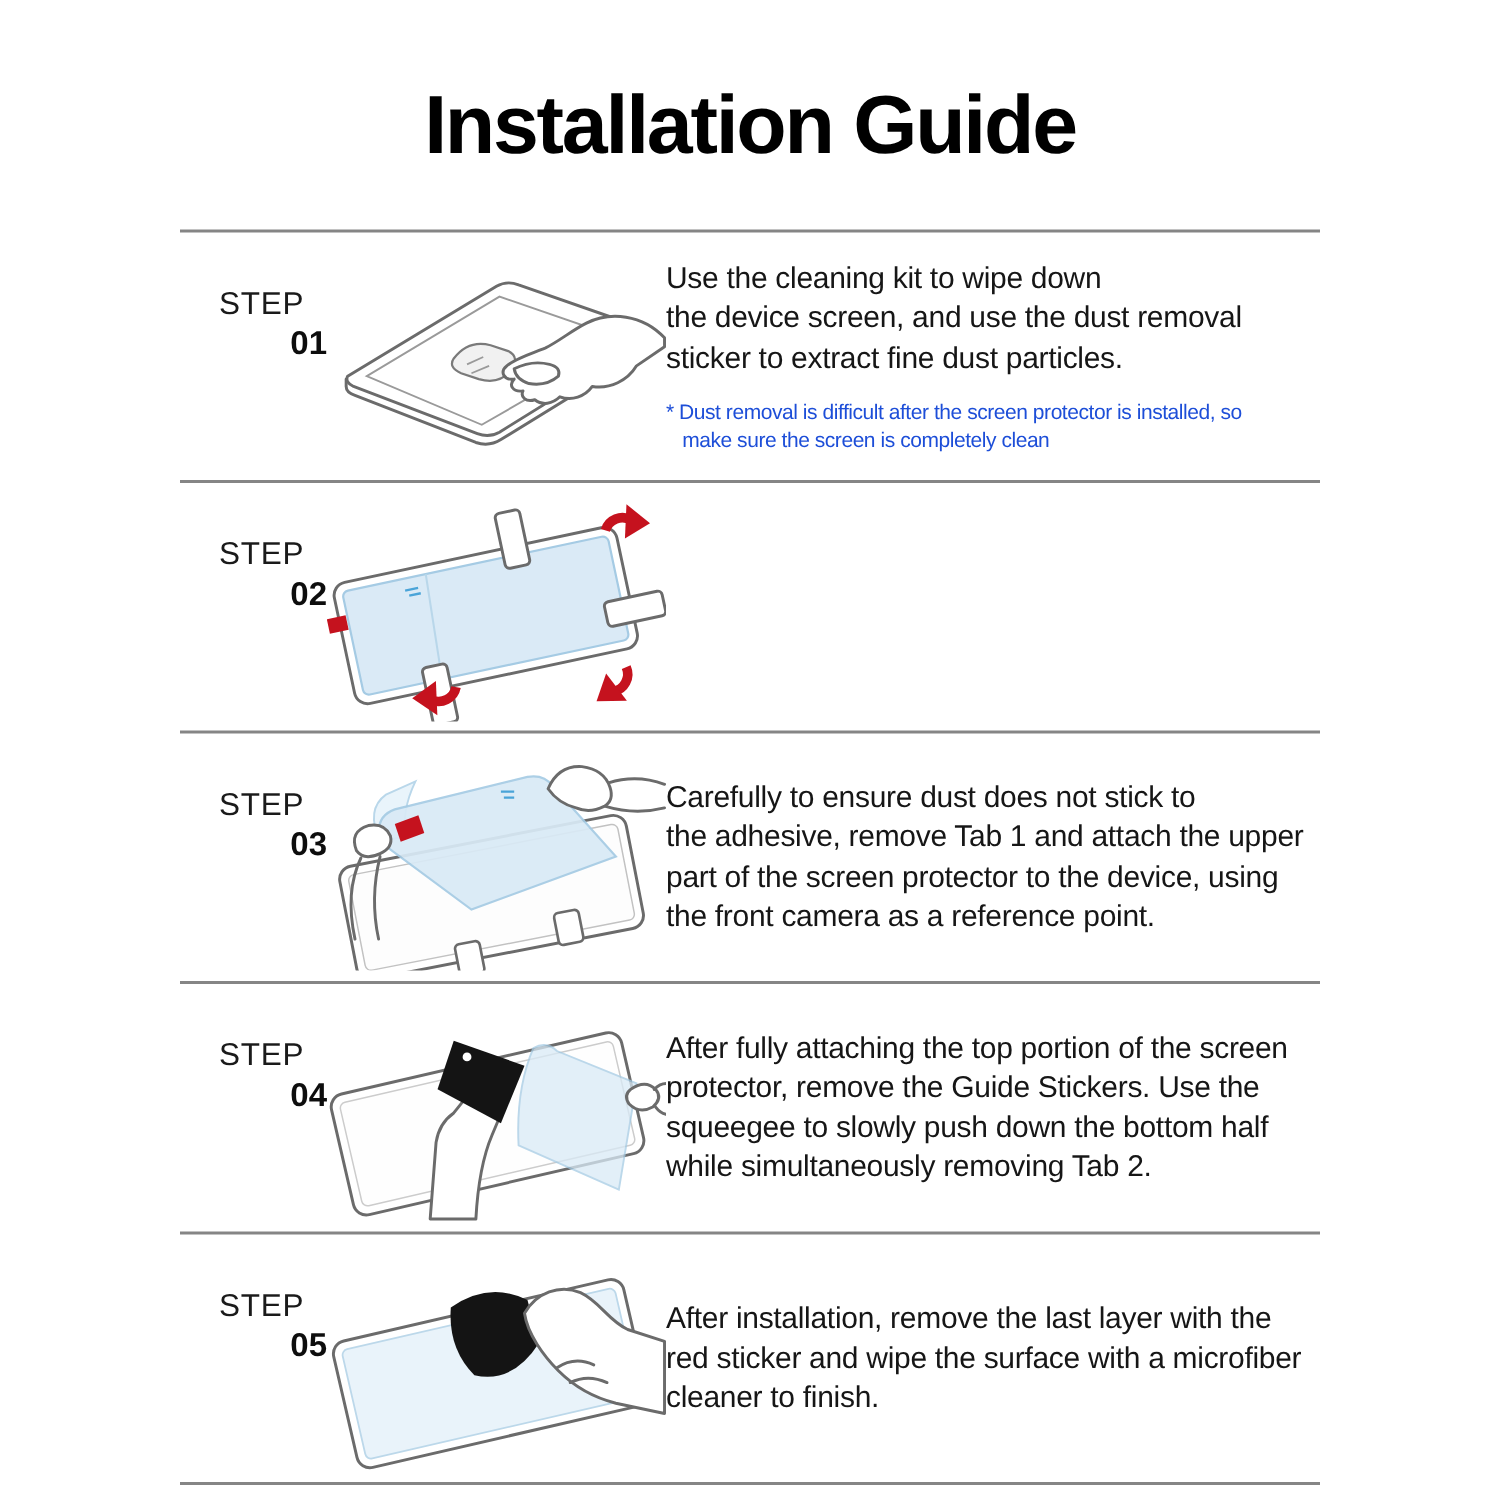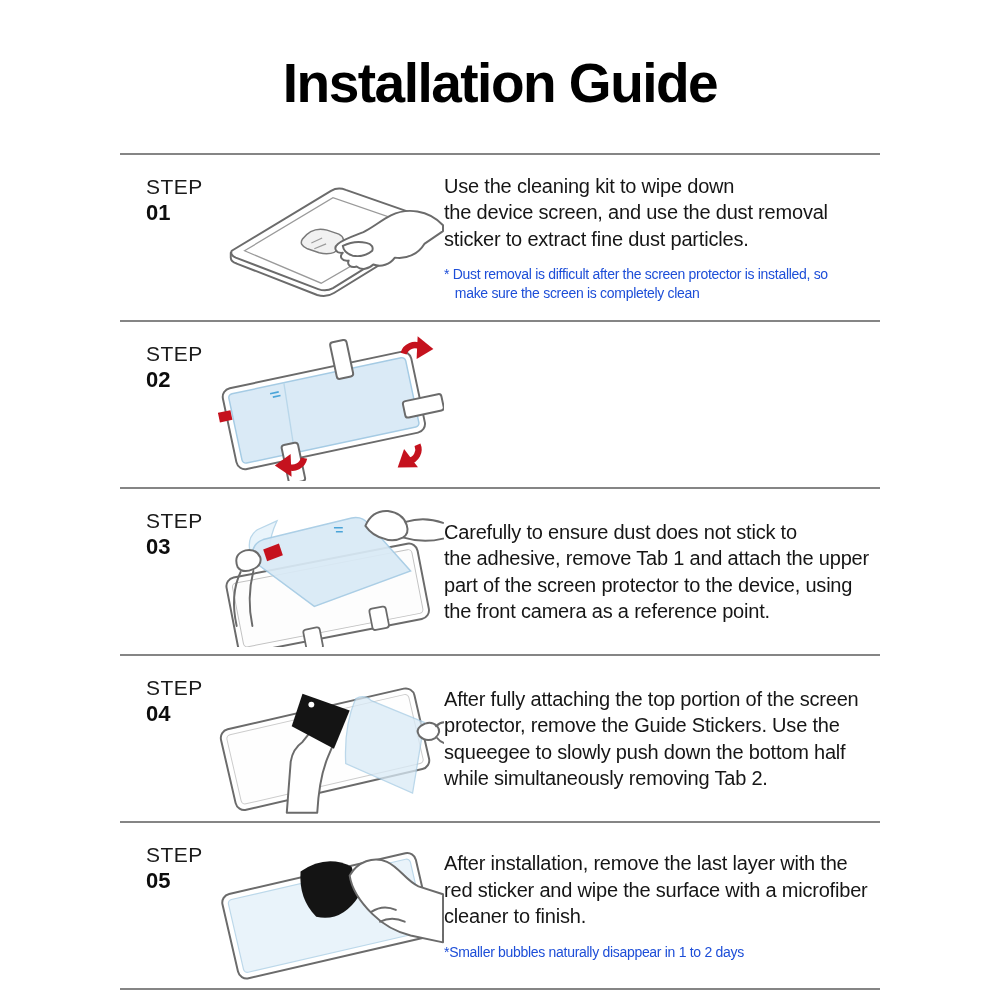--- a/index.html
+++ b/index.html
@@ -19,23 +19,24 @@
   }
   .step {
     display:flex; align-items:center;
     border-top:2px solid #858585;
     height:167px; box-sizing:border-box;
   }
   .step-label {
     width:72px; align-self:flex-start;
     padding:20px 0 0 26px; box-sizing:content-box;
     flex:0 0 auto;
+    margin-top:16px;
   }
   .step-label .word { font-size:21px; font-weight:400; letter-spacing:0.5px; color:#1a1a1a; }
-  .step-label .num  { font-size:22px; font-weight:700; color:#0d0d0d; margin-top:1px; }
+  .step-label .num  { font-size:22px; font-weight:700; color:#0d0d0d; margin-top:1px;text-align:right; }
   .step-illus {
     width:226px; flex:0 0 auto; display:flex;
     justify-content:center; align-items:center;
   }
   .step-illus svg { display:block; }
   .step-text { flex:1 1 auto; padding-right:2px; }
   .step-desc {
     font-size:20px; line-height:26.5px; letter-spacing:-0.2px;
     white-space:pre-wrap; color:#161616;
   }
@@ -182,17 +183,16 @@
         </g>
         <path d="M84,40 Q110,22 136,35 L144,64 Q126,92 100,86 Q82,68 84,40 Z" fill="#141414"></path>
         <path class="ln1" d="M134,44 C142,30 158,24 172,30 C185,36 191,49 204,55 L229,63 L229,112 L196,105 C180,101 167,93 157,83 C147,73 136,58 134,44 Z"></path>
         <path class="ln" d="M156,81 Q168,73 181,79 M165,91 Q177,85 190,91" stroke-width="1.6"></path>
       </svg>
     </div>
     <div class="step-text">
       <div class="step-desc">After installation, remove the last layer with the
 red sticker and wipe the surface with a microfiber
 cleaner to finish.</div>
-      <div class="step-note">*Smaller bubbles naturally disappear in 1 to 2 days</div>
     </div>
   </section>
 
 </div>
 
 </body></html>

